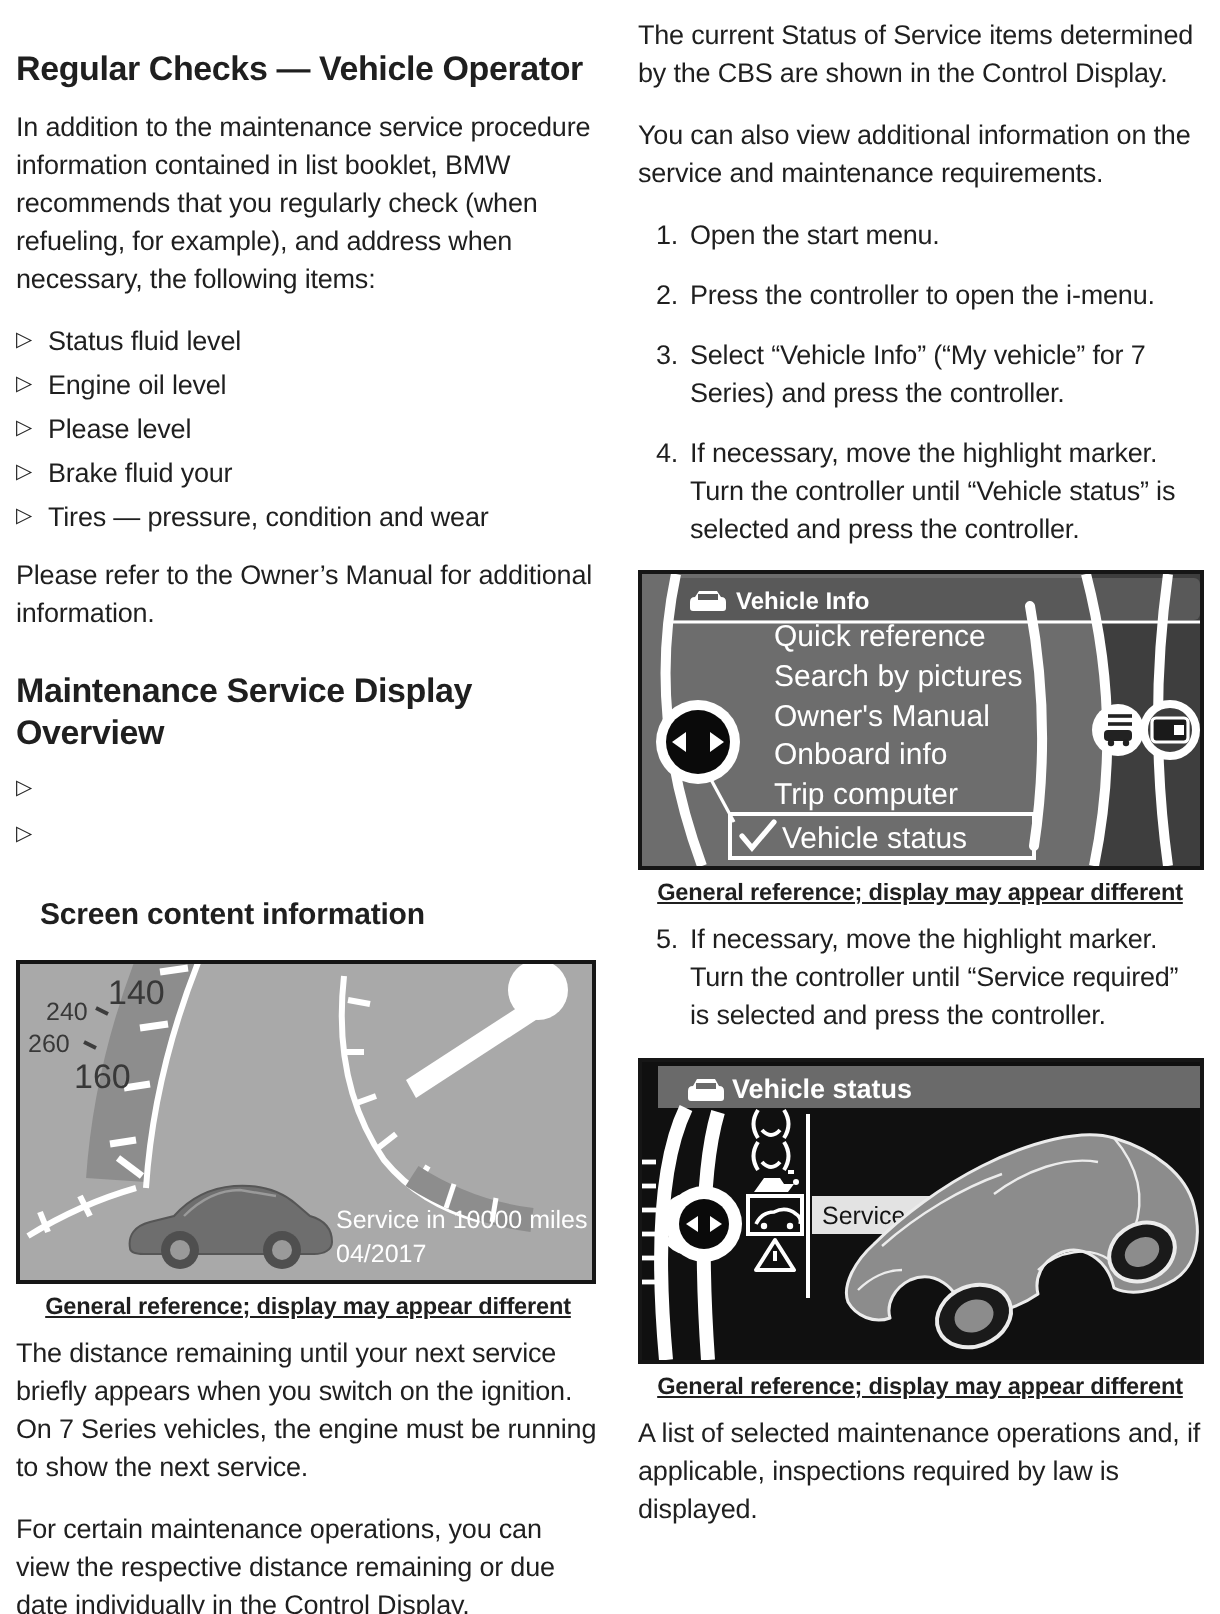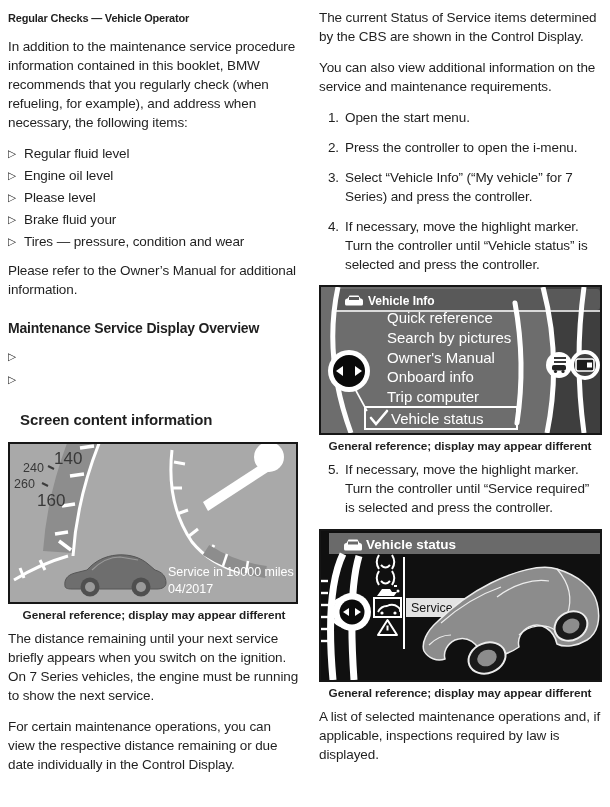--- a/index.html
+++ b/index.html
@@ -5,50 +5,50 @@
   html,body{margin:0;padding:0;background:#ffffff;}
   body{
     width:610px;height:807px;overflow:hidden;
     font-family:"Liberation Sans","DejaVu Sans",sans-serif;
     color:#1f1f1f;-webkit-font-smoothing:antialiased;
   }
   .page{box-sizing:border-box;width:610px;height:807px;padding:8px 9px 0 8px;display:flex;gap:19px;}
   .col{box-sizing:border-box;}
   .col-left{width:292px;}
   .col-right{width:282px;}
-  h1{font-size:11px;line-height:20px;margin:0 0 9px 0;letter-spacing:-0.2px;}
-  h2{font-size:14px;line-height:21px;margin:19px 0 8px 0;letter-spacing:-0.2px;}
+  h1{font-size:17px;line-height:20px;margin:17px 0 9px 0;letter-spacing:-0.2px;}
+  h2{font-size:17px;line-height:21px;margin:19px 0 8px 0;letter-spacing:-0.2px;}
   h3{font-size:15px;line-height:18px;margin:22px 0 13px 12px;letter-spacing:-0.1px;}
   p{font-size:13.5px;line-height:19px;margin:0 0 12px 0;letter-spacing:-0.1px;}
   .tri-list{margin:1px 0 10px 0;}
   .tri-row{display:flex;font-size:13.5px;line-height:19px;margin-bottom:3px;letter-spacing:-0.1px;}
   .tri-row .marker{flex:none;width:16px;font-size:10.5px;line-height:19px;color:#1f1f1f;}
   .tri-row.bold{font-weight:bold;margin-bottom:4px;}
   .steps{margin:2px 0 0 0;}
   .step{display:flex;font-size:13.5px;line-height:19px;margin-bottom:11px;letter-spacing:-0.1px;}
   .step .num{flex:none;width:20px;text-align:right;margin-right:6px;}
   .figure{margin:0;}
   .figure svg{display:block;border:2px solid #161616;background:#a9a9a9;}
   .figure.dark svg{background:#101010;}
-  .caption{font-size:11.8px;font-weight:bold;text-align:center;line-height:14px;margin:4px 0 7px 0;letter-spacing:-0.1px;}
+  .caption{font-size:11.8px;font-weight:bold;text-align:center;line-height:14px;margin:4px 0 7px 0;letter-spacing:-0.1px;text-decoration:underline;}
   svg text{font-family:"Liberation Sans","DejaVu Sans",sans-serif;}
 </style>
 </head>
 <body>
 
 <div class="page">
 
   <div class="col col-left">
     <h1>Regular Checks — Vehicle Operator</h1>
-    <p>In addition to the maintenance service procedure information contained in this booklet, BMW recommends that you regularly check (when refueling, for example), and address when necessary, the following items:</p>
+    <p>In addition to the maintenance service procedure information contained in list booklet, BMW recommends that you regularly check (when refueling, for example), and address when necessary, the following items:</p>
 
     <div class="tri-list">
       <div class="tri-row">
           <span class="marker">▷</span>
-          <span>Regular fluid level</span>
+          <span>Status fluid level</span>
         </div>
       <div class="tri-row">
           <span class="marker">▷</span>
           <span>Engine oil level</span>
         </div>
       <div class="tri-row">
           <span class="marker">▷</span>
           <span>Please level</span>
         </div>
       <div class="tri-row">

